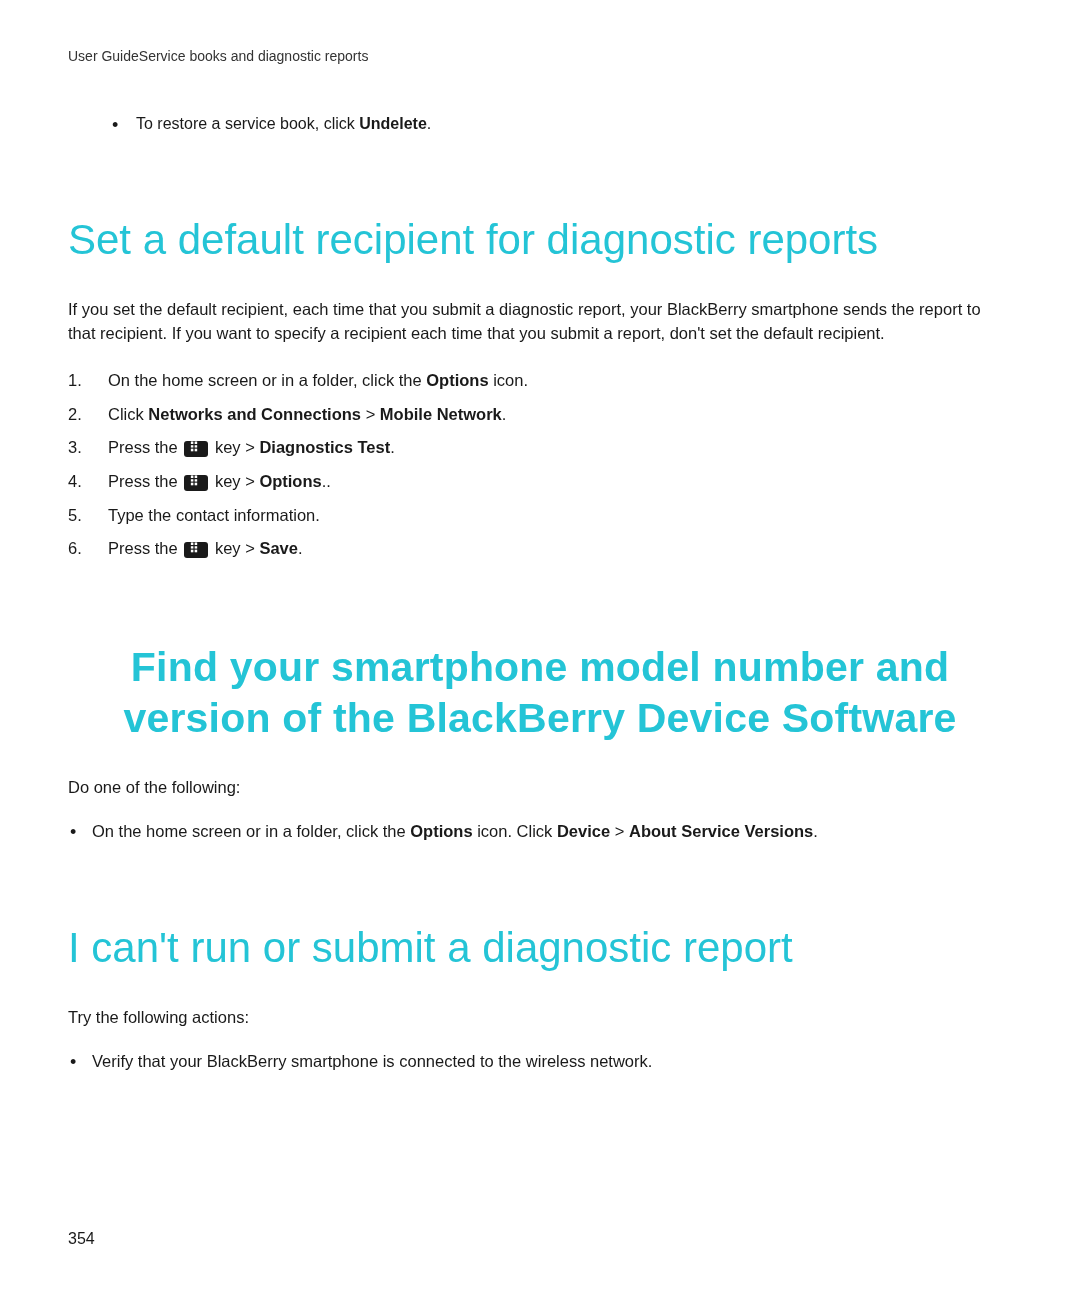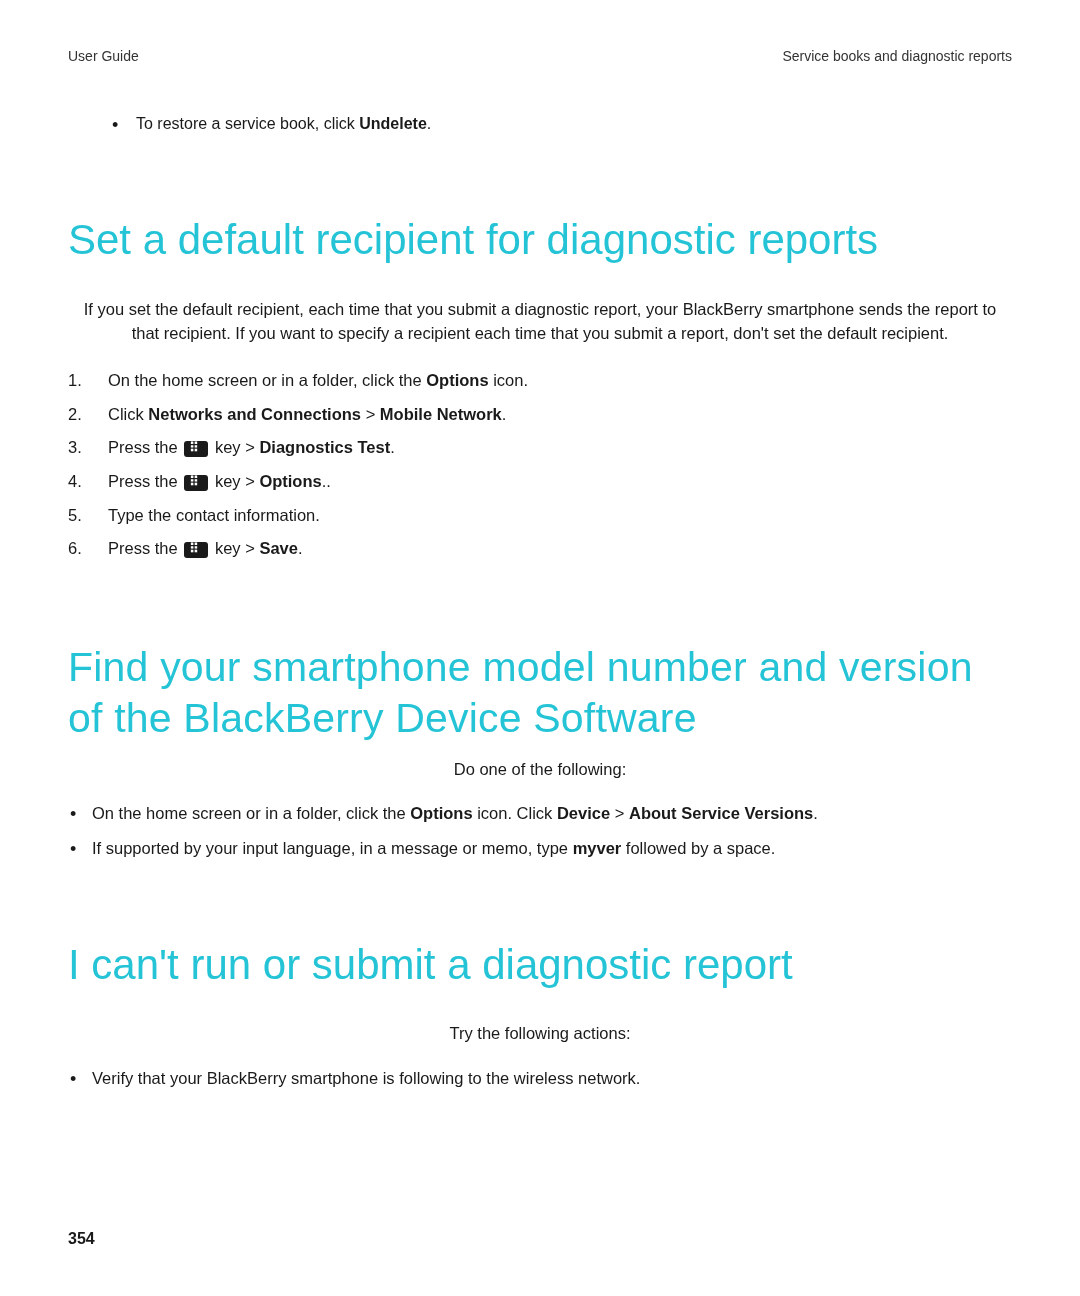--- a/index.html
+++ b/index.html
@@ -11,21 +11,21 @@
       font-family: -apple-system, BlinkMacSystemFont, "Segoe UI", Arial, sans-serif;
       width: 1080px;
       height: 1296px;
       background: #fff;
       padding: 48px 68px 48px 68px;
       color: #1a1a1a;
       position: relative;
     }
     .header {
       display: flex;
-      justify-content: space-between;
+      justify-content: flex-start;
       font-size: 14px;
       color: #333;
       margin-bottom: 48px;
     }
     .bullet-item {
       margin-left: 44px;
       padding-left: 24px;
       position: relative;
       font-size: 16px;
       line-height: 1.5;
@@ -55,31 +55,31 @@
       color: #24c4d6;
       font-size: 42px;
       font-weight: 400;
       line-height: 1.25;
       margin-top: 78px;
       margin-bottom: 30px;
     }
     .section-heading-wide {
       color: #24c4d6;
       font-size: 41px;
-      font-weight: 400;
+      font-weight: 700;
       line-height: 1.25;
       margin-top: 78px;
-      margin-bottom: 12px;
+      margin-bottom: 30px;
       letter-spacing: 0.2px;
+      text-align: center;
     }
     .body-text {
       font-size: 16.5px;
       line-height: 1.5;
       margin-bottom: 20px;
-      text-align: center;
     }
     .numbered-list {
       list-style: none;
       counter-reset: item;
       margin-bottom: 20px;
     }
     .numbered-list li {
       counter-increment: item;
       position: relative;
       padding-left: 40px;
@@ -119,21 +119,20 @@
       letter-spacing: -1px;
     }
     strong {
       font-weight: 700;
     }
     .page-number {
       position: absolute;
       bottom: 48px;
       left: 68px;
       font-size: 16px;
-      font-weight: bold;
     }
   </style>
 </head>
 <body>
 
 <div class="header">
   <span>User Guide</span>
   <span>Service books and diagnostic reports</span>
 </div>
 
@@ -165,26 +164,23 @@
 </ol>
 
 <h2 class="section-heading-wide">Find your smartphone model number and version of the BlackBerry Device Software</h2>
 
 <p class="body-text">Do one of the following:</p>
 
 <div>
   <div class="bullet-item-root">
     <span>On the home screen or in a folder, click the </span><strong>Options</strong><span> icon. Click </span><strong>Device</strong><span> &gt; </span><strong>About Service Versions</strong><span>.</span>
   </div>
-  <div class="bullet-item-root">
-    <span>If supported by your input language, in a message or memo, type </span><strong>myver</strong><span> followed by a space.</span>
-  </div>
 </div>
 
 <h2 class="section-heading">I can't run or submit a diagnostic report</h2>
 
 <p class="body-text">Try the following actions:</p>
 
 <div>
-  <div class="bullet-item-root">Verify that your BlackBerry smartphone is following to the wireless network.</div>
+  <div class="bullet-item-root">Verify that your BlackBerry smartphone is connected to the wireless network.</div>
 </div>
 
 <div class="page-number">354</div>
 
 </body></html>

